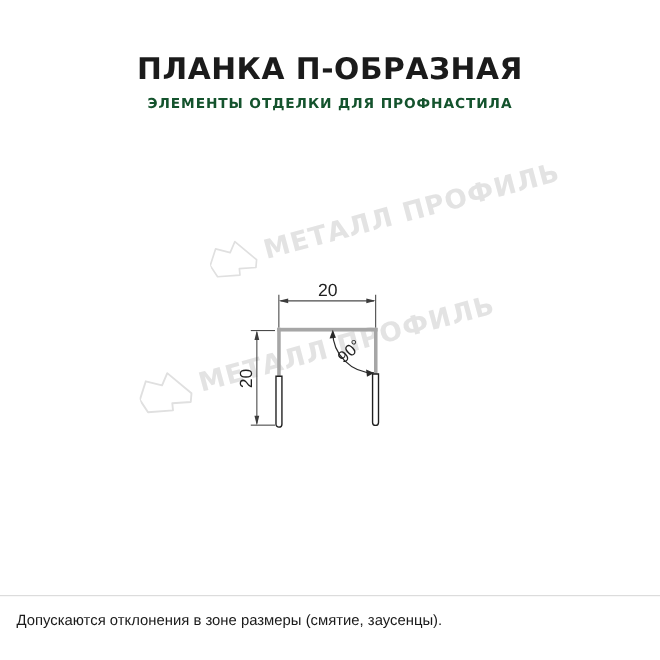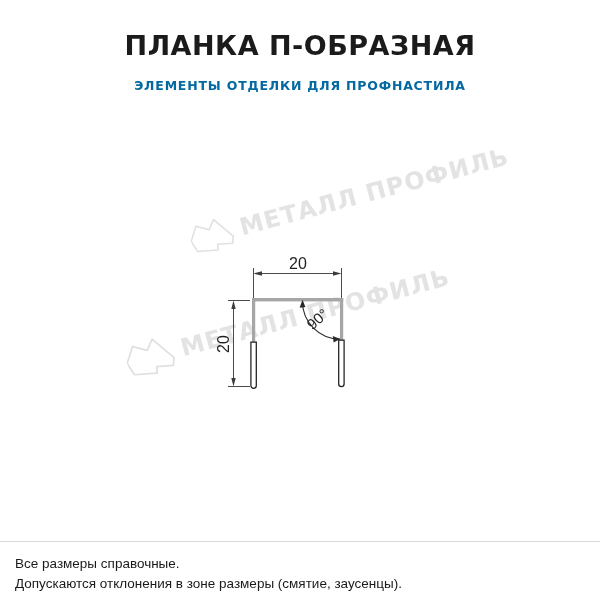--- a/index.html
+++ b/index.html
@@ -1,23 +1,23 @@
 <!DOCTYPE html>
 <html><head>
 <meta charset="utf-8">
 <style>
   html,body{margin:0;padding:0;background:#fff;}
   .page{position:relative;width:600px;height:600px;background:#ffffff;overflow:hidden;
         font-family:"Liberation Sans", sans-serif;}
   
-  .header{position:absolute;top:32px;left:0;width:600px;text-align:center;z-index:3;}
+  .header{position:absolute;top:50px;left:0;width:600px;text-align:center;z-index:3;}
   .title-line{font-family:"DejaVu Sans", sans-serif;font-weight:700;font-size:27px;line-height:27px;
               color:#1b1b1b;letter-spacing:0.5px;}
-  .subtitle{margin-top:19px;font-family:"DejaVu Sans", sans-serif;font-weight:700;font-size:12.5px;
-            color:#0369a1;letter-spacing:0.8px;}
+  .subtitle{margin-top:9px;font-family:"DejaVu Sans", sans-serif;font-weight:700;font-size:12.5px;
+            color:#14532d;letter-spacing:0.8px;}
   
   .watermark{position:absolute;display:flex;align-items:center;gap:7px;z-index:1;
              transform-origin:0 50%;white-space:nowrap;}
   .watermark .wm-text{font-family:"DejaVu Sans", sans-serif;font-weight:700;font-size:24px;
                       letter-spacing:1px;color:#e3e3e3;}
   .wm-a{left:191px;top:224px;transform:rotate(-15deg);}
   .wm-b{left:127px;top:344px;transform:rotate(-15deg);}
   .wm-icon{flex:0 0 auto;}
   
   .drawing{position:absolute;left:0;top:0;z-index:2;}
@@ -89,17 +89,16 @@
     <g>
       <path d="M 302.5 301.5 A 37.5 37.5 0 0 0 340 339" fill="none" stroke="#2a2a2a" stroke-width="1.1"></path>
       <polygon points="302.5,299.8 299.6,307.8 305.4,307" fill="#2a2a2a"></polygon>
       <polygon points="340.2,339 332.8,336 333.6,342.4" fill="#2a2a2a"></polygon>
       <text class="angle-text" text-anchor="middle" transform="translate(321,323) rotate(-42)" x="0" y="0">90°</text>
     </g>
   </svg>
 
   <div class="footer-divider"></div>
   <div class="footer">
-    <div>Все размеры справочные.</div>
     <div>Допускаются отклонения в зоне размеры (смятие, заусенцы).</div>
   </div>
 
 </div>
 
 </body></html>

